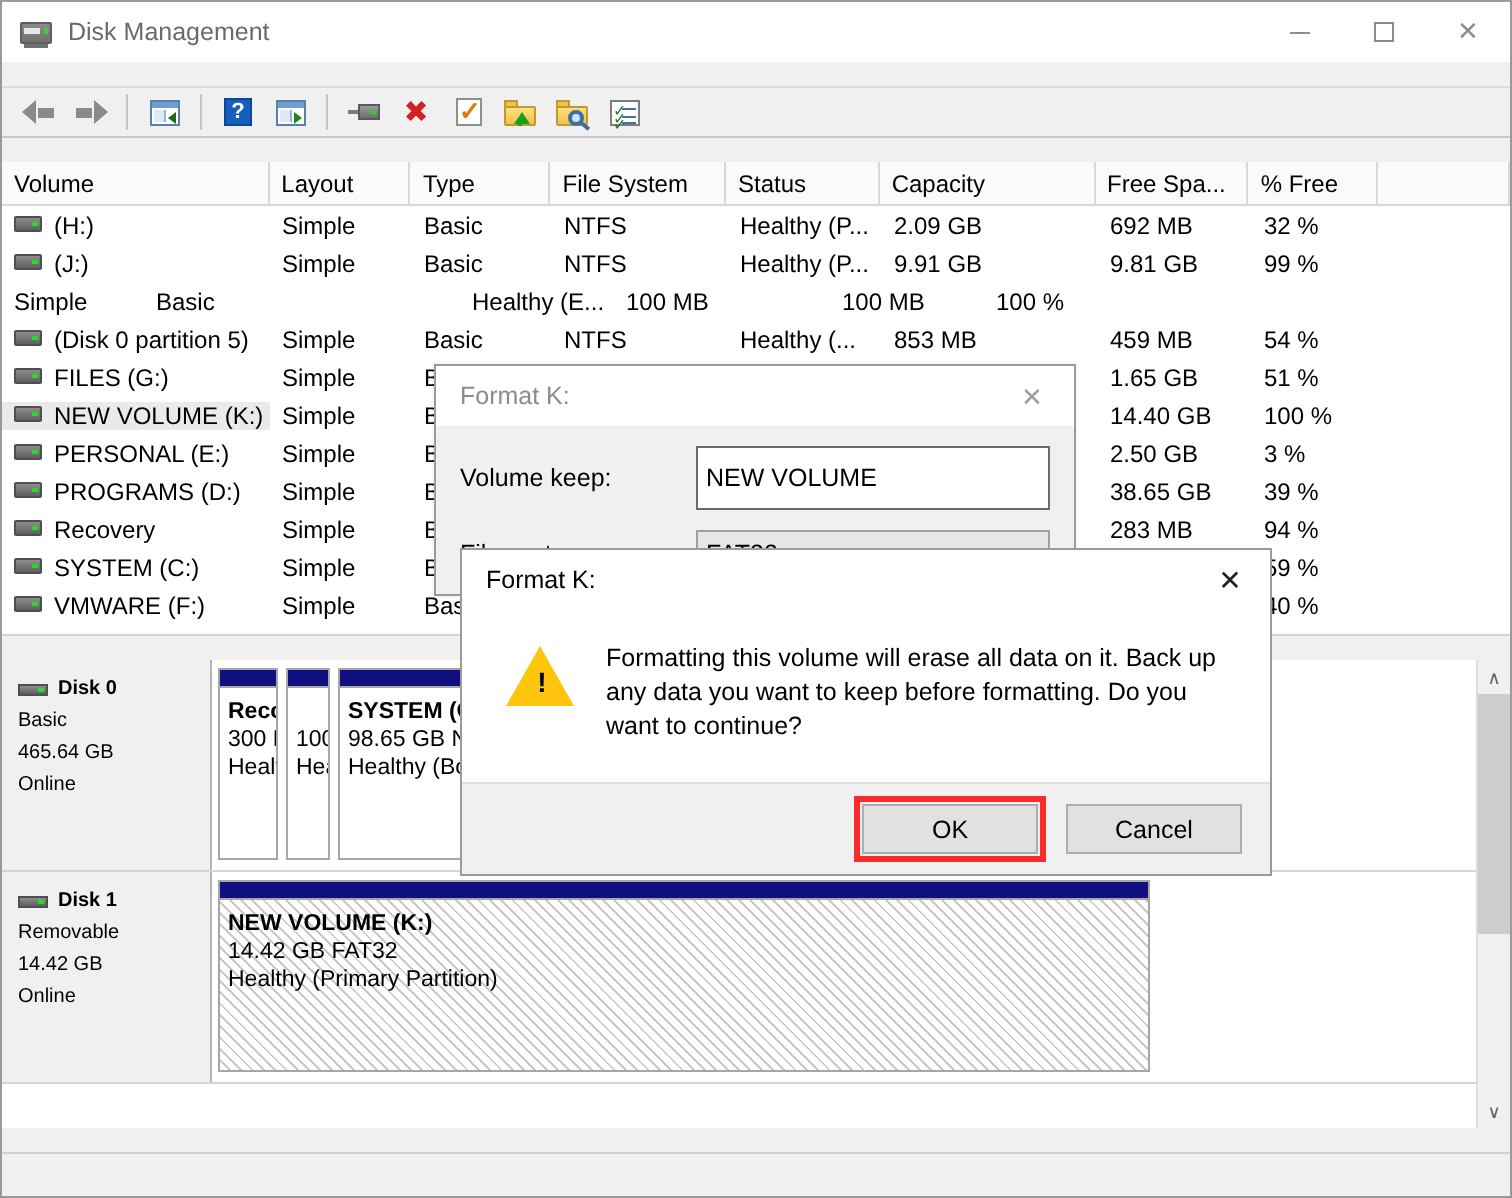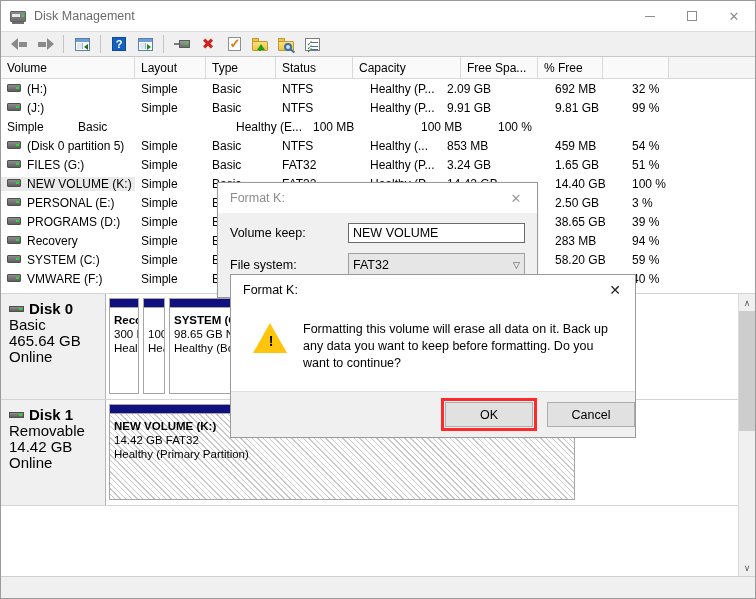--- a/index.html
+++ b/index.html
@@ -13,21 +13,21 @@
     overflow: hidden;
     position: relative;
     -webkit-font-smoothing: antialiased;
   }
 
   
   #app-window {
     position: absolute; left:0; top:0; width:756px; height:599px;
     border: 1px solid #9a9a9a;
     background: #f0f0f0;
-    display: flex; flex-direction: column;
+    display: flex; flex-direction: column; gap: 12px;
   }
 
   
   #titlebar {
     height: 30px; background:#ffffff;
     display:flex; align-items:center;
     position: relative; flex: none;
   }
   #title-icon { margin-left:9px; width:16px; height:14px; position:relative; }
   .ti-body {
@@ -134,21 +134,21 @@
     width:17px; background:#f0f0f0; border-left:1px solid #dcdcdc;
     display:flex; flex-direction:column; align-items:center; flex:none;
   }
   .sb-arrow { width:17px; height:17px; display:flex; align-items:center; justify-content:center; color:#606060; font-size:9px; background:#f0f0f0;}
   .sb-track { flex:1; width:17px; background:#f0f0f0; position:relative; }
   .sb-thumb { position:absolute; left:0; top:0; width:17px; height:120px; background:#cdcdcd; }
 
   .disk-block { display:flex; border-bottom:1px solid #d4d4d4; }
   .disk-info {
     width:105px; flex:none; background:#f0f0f0; border-right:1px solid #b4b4b4;
-    padding:7px 0 0 8px; font-size:15px; line-height:16px;
+    padding:7px 0 0 8px; font-size:10px; line-height:16px;
   }
   .disk-info .dtitle { font-weight:bold; display:flex; align-items:center; }
   .disk-icon { width:15px; height:7px; position:relative; margin-right:5px; }
   .disk-icon .db { position:absolute; left:0; top:0; width:15px; height:6px;
     background:linear-gradient(#8d8d8d,#5f5f5f); border:1px solid #4f4f4f; }
   .disk-icon .dl { position:absolute; right:2px; top:2px; width:3px; height:2px; background:#2ad92a; }
   .disk-parts { flex:1; background:#fff; padding:4px 3px 5px 3px; display:flex; gap:4px; }
   .part {
     border:1px solid #a6a6a6; background:#fff; position:relative;
     display:flex; flex-direction:column; min-width:0;
@@ -177,21 +177,21 @@
     box-shadow: 0 0 0 1px rgba(0,0,0,0.03);
     overflow:hidden; z-index:20;
   }
   #fd-title { height:30px; background:#fff; display:flex; align-items:center; position:relative; }
   #fd-title .t { margin-left:12px; font-size:12.5px; color:#8c8c8c; }
   #fd-close { position:absolute; right:0; top:0; width:42px; height:30px; display:flex; align-items:center; justify-content:center; color:#9d9d9d; font-size:13px; }
   #fd-body { padding:10px 12px 0 12px; }
   .fd-row { display:flex; align-items:center; margin-bottom:10px; }
   .fd-label { width:118px; font-size:12.5px; }
   .fd-input {
-    flex:1; height:20px; border:1px solid #6b6b6b; background:#fff;
+    flex:1; height:32px; border:1px solid #6b6b6b; background:#fff;
     font-size:12.5px; padding:0 4px; display:flex; align-items:center;
   }
   .fd-select {
     flex:1; height:23px; border:1px solid #a0a0a0; background:#e6e6e6;
     font-size:12.5px; padding:0 4px; display:flex; align-items:center; justify-content:space-between;
   }
   .chev { color:#4a4a4a; font-size:9px; }
 
   
   #confirm-dialog {
@@ -208,21 +208,21 @@
     width:0;height:0;border-left:17px solid transparent;border-right:17px solid transparent;
     border-bottom:30px solid #ffc40c;
   }
   #warn-icon .bang {
     position:absolute; left:0; right:0; top:11px; text-align:center;
     font-weight:bold; font-size:14px; color:#000; line-height:1;
   }
   #cd-msg { margin-left:14px; font-size:12.5px; line-height:17px; max-width:310px; }
   #cd-footer {
     height:46px; background:#f0f0f0; border-top:1px solid #dfdfdf;
-    display:flex; align-items:center; justify-content:flex-end; gap:14px; flex:none;
+    display:flex; align-items:center; justify-content:flex-end; padding-right:14px; gap:14px; flex:none;
   }
   .dlg-btn {
     width:88px; height:25px; border:1px solid #adadad; background:#e1e1e1;
     display:flex; align-items:center; justify-content:center; font-size:12.5px;
   }
   .dlg-btn.highlight { outline:3px solid #fc2a2a; outline-offset:1px; }
 </style>
 </head>
 <body>
 
@@ -322,20 +322,21 @@
           <div class="ln" style="top:10px; width:7px;"></div>
       </div>
     </div>
   </div>
 
   <div id="list-area">
     <div id="list-header">
         <div class="lh-cell" style="width: 134px;">Volume</div>
         <div class="lh-cell" style="width: 71px;">Layout</div>
         <div class="lh-cell" style="width: 70px;">Type</div>
+        <div class="lh-cell" style="width: 88px;">File System</div>
         <div class="lh-cell" style="width: 77px;">Status</div>
         <div class="lh-cell" style="width: 108px;">Capacity</div>
         <div class="lh-cell" style="width: 77px;">Free Spa...</div>
         <div class="lh-cell" style="width: 65px;">% Free</div>
         <div class="lh-cell" style="width: 66px;"></div>
       </div>
     <div id="list-body">
         <div class="vrow">
           <div class="vc vc-vol" style="width: 134px;">
             <span class="vol-icon">

